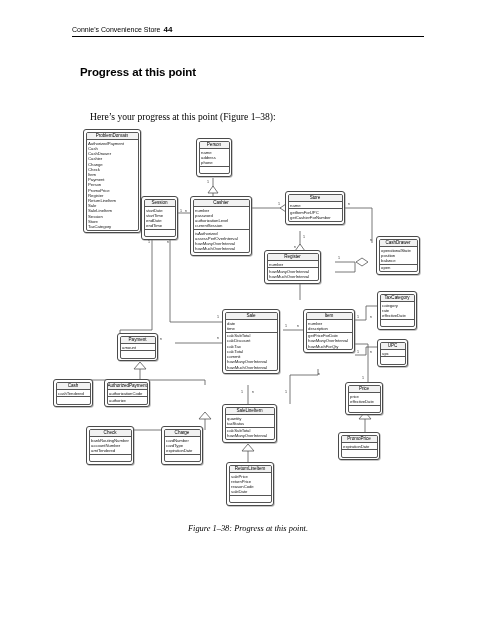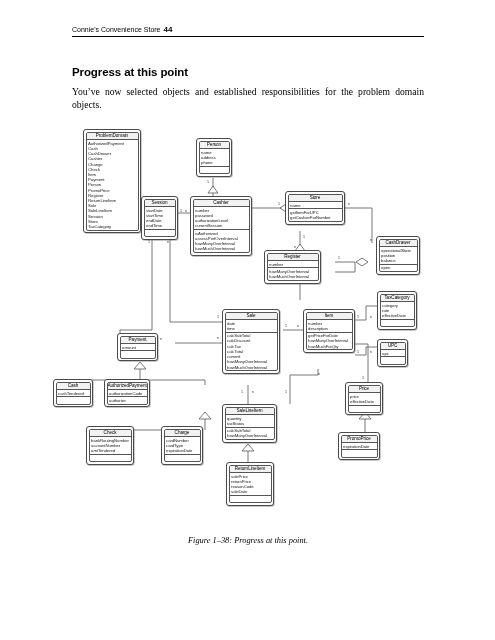--- a/index.html
+++ b/index.html
@@ -52,21 +52,21 @@
     position: absolute;
     left: 72px; top: 36px;
     width: 352px;
     height: 1px;
     background: #000;
   }
 
   
   .h2 {
     position: absolute;
-    left: 72px; top: 66px;
+    left: 80px; top: 66px;
     font-family: "Liberation Sans", sans-serif;
     font-weight: bold;
     font-size: 11.5px;
     letter-spacing: -0.1px;
   }
   .para1 {
     position: absolute;
     left: 72px; top: 86px;
     width: 352px;
     font-size: 9.6px;
@@ -83,21 +83,20 @@
   }
 
   
   .caption {
     position: absolute;
     left: 72px; top: 524px;
     width: 352px;
     text-align: center;
     font-style: italic;
     font-size: 8.4px;
-    margin-top: 12px;
   }
 
   
   .diagram {
     position: absolute;
     left: 0; top: 0;
     width: 495px;
     height: 640px;
   }
   .diagram svg {
@@ -168,21 +167,21 @@
 <div class="page">
 
   <div class="runhead">
     <span class="right">
       <span>Connie's Convenience Store</span><span class="pageno">44</span>
     </span>
   </div>
   <div class="rule"></div>
 
   <div class="h2">Progress at this point</div>
-  <div class="para1">You’ve now selected objects and established responsibilities for the problem domain objects.</div>
+  <div class="para2">Here’s your progress at this point (Figure 1–38):</div>
 
   <div class="diagram">
 
     <svg width="495" height="640">
       <g stroke="#555" stroke-width="0.8" fill="none">
 
         <line x1="213" y1="178" x2="213" y2="196"></line>
 
         <line x1="178" y1="213" x2="190" y2="213"></line>
 

